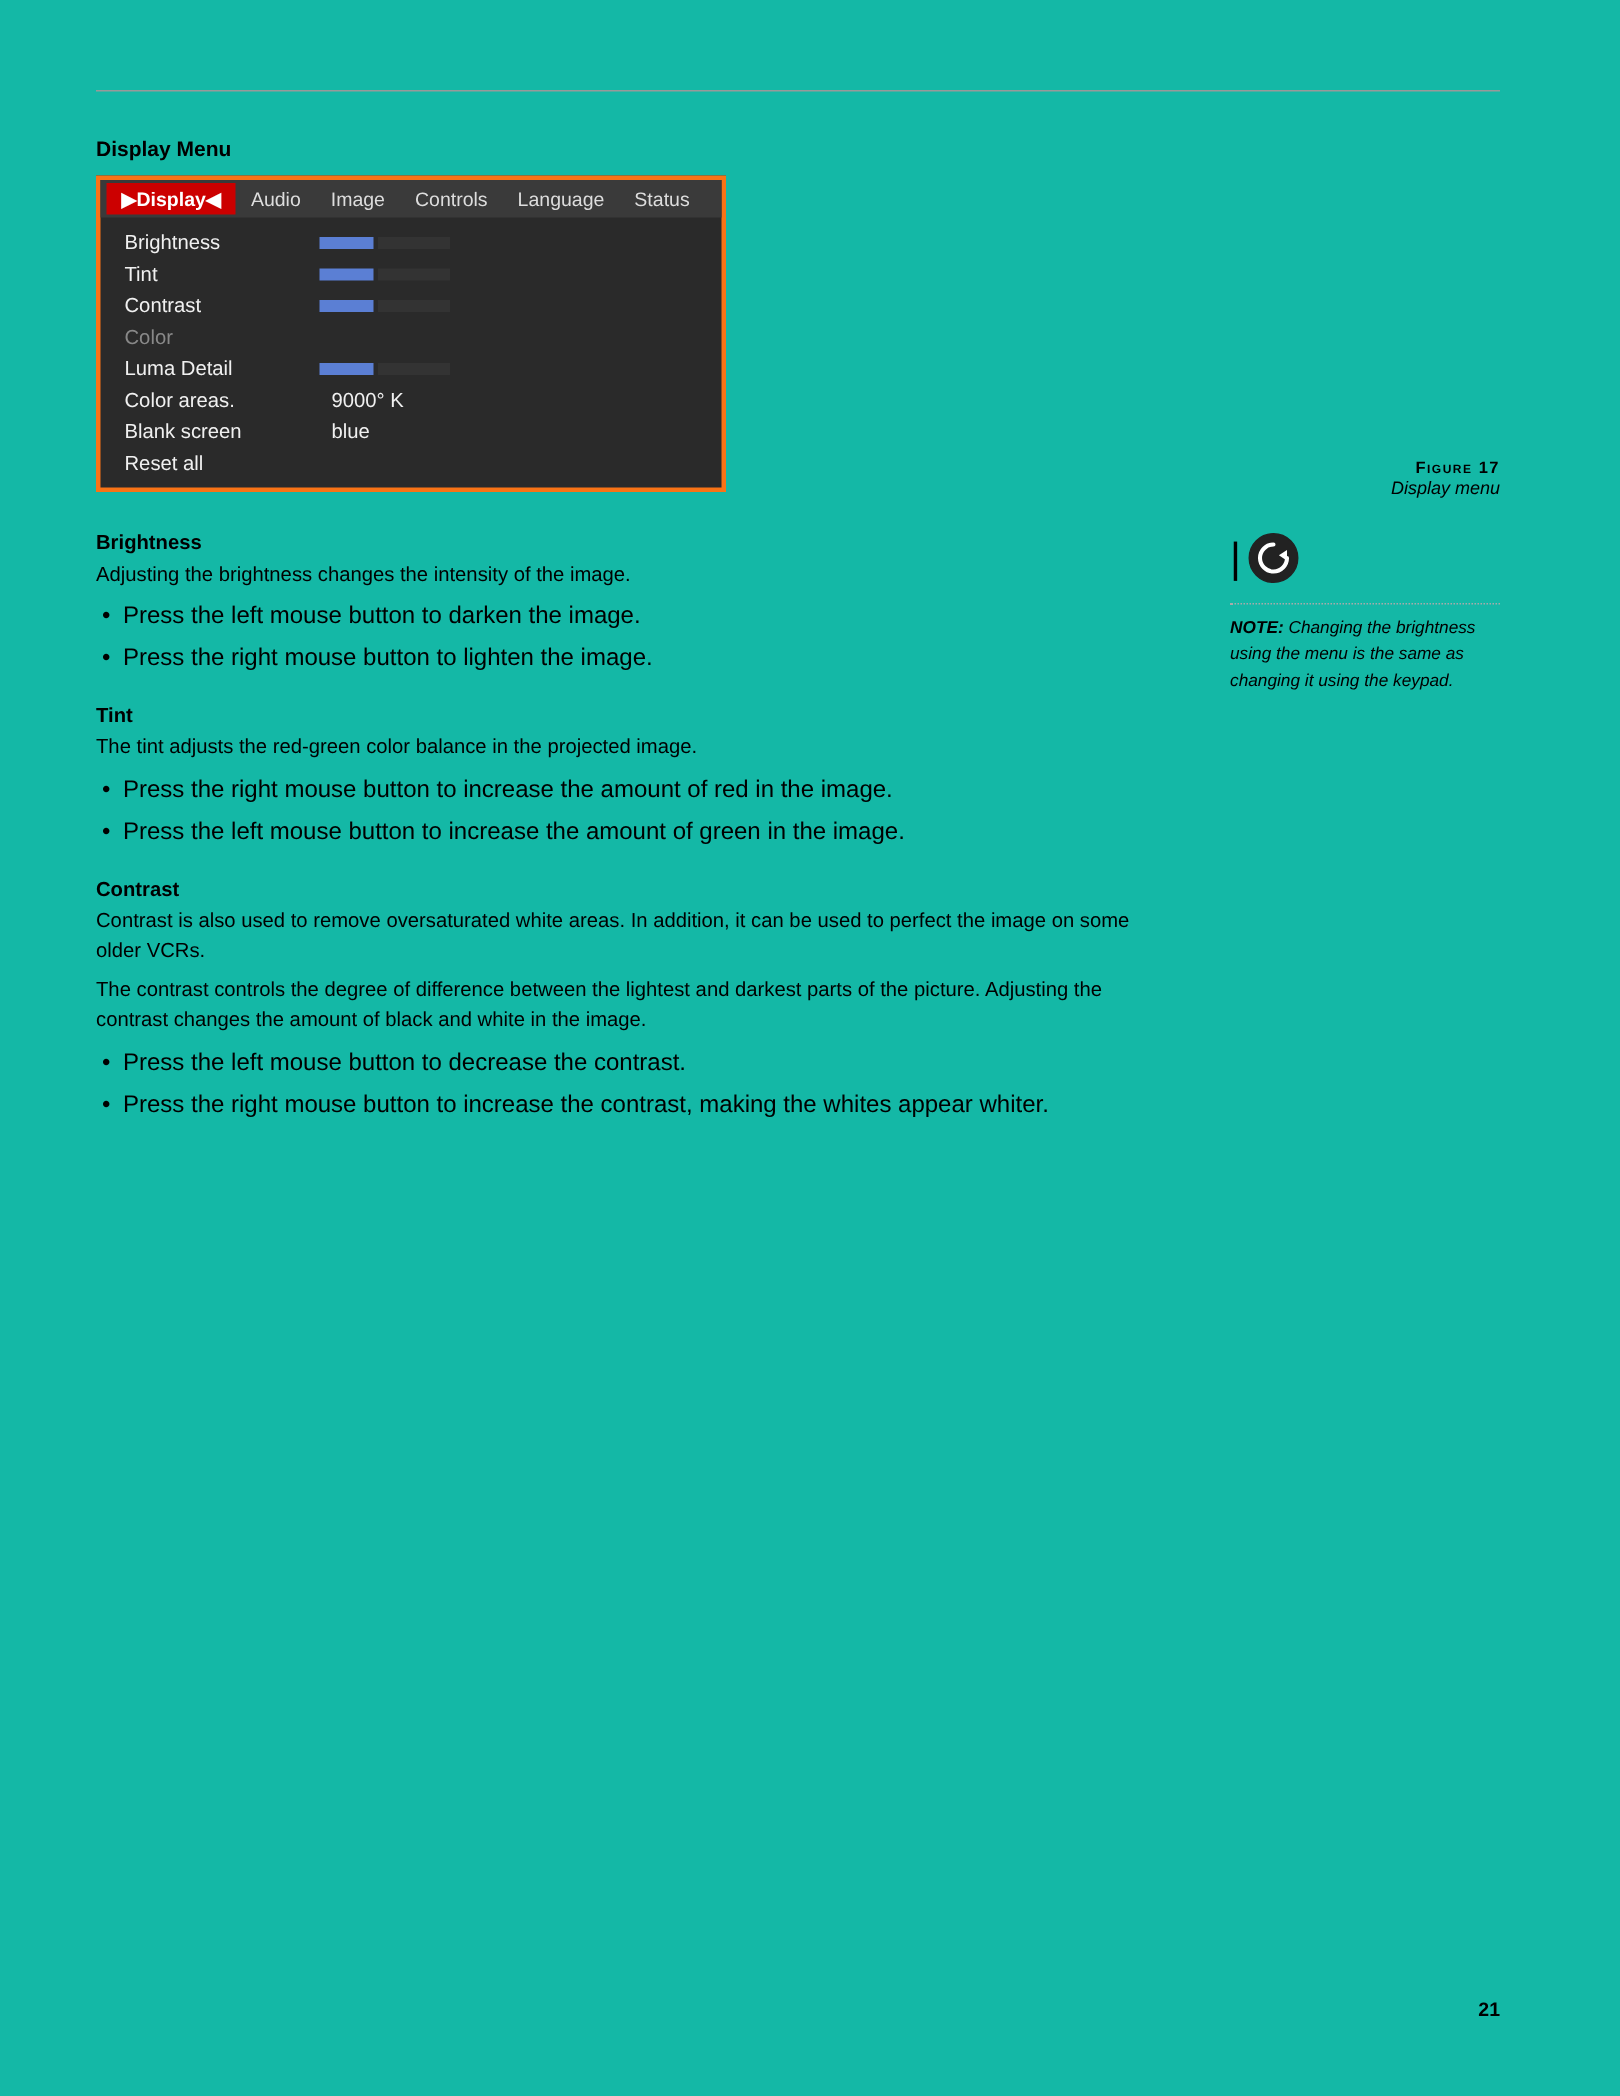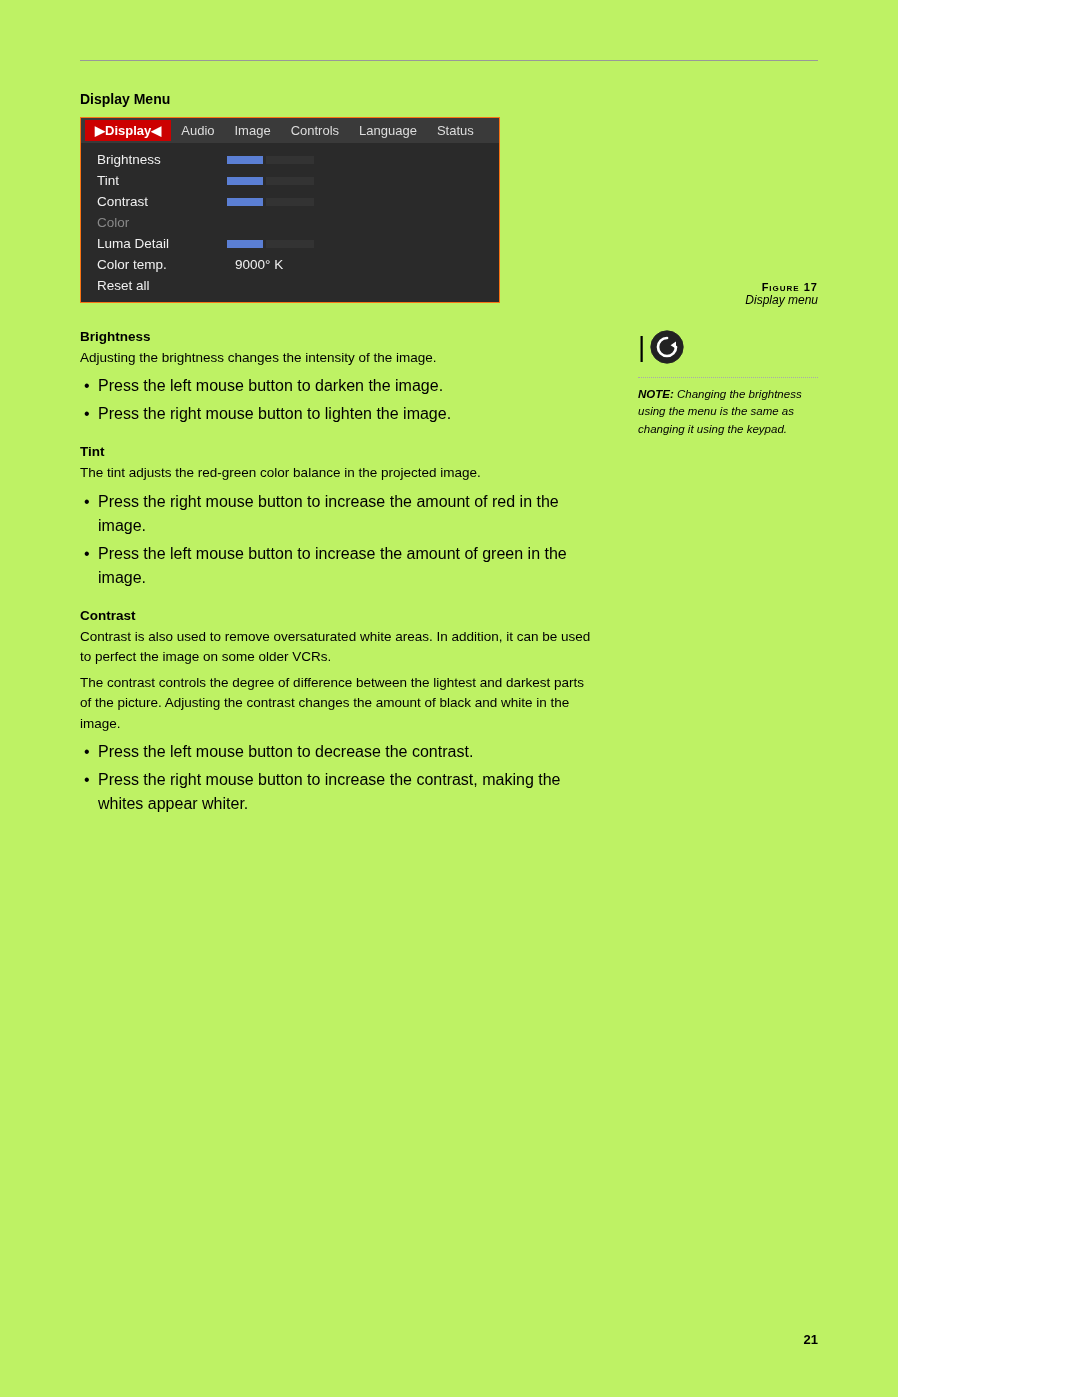--- a/index.html
+++ b/index.html
@@ -7,42 +7,42 @@
       font-family: Arial, Helvetica, sans-serif;
       font-size: 14px;
       background: #ffffff;
       color: #000000;
       width: 1080px;
       min-height: 1397px;
       position: relative;
     }
 
     .page-container {
-      width: 898px;
+      width: 1080px;
       min-height: 1397px;
-      background: #bef264;
-      padding: 60px 80px 60px 80px;
+      background: #14b8a6;
+      padding: 60px 80px 60px 64px;
       position: relative;
     }
 
     .top-rule {
       border-top: 1px solid #999;
       margin-bottom: 30px;
     }
 
     .section-heading {
       font-weight: bold;
       font-size: 14px;
       margin-bottom: 10px;
     }
 
     
     .display-menu-ui {
       width: 420px;
-      border: 1px solid #f97316;
+      border: 3px solid #f97316;
       background: #2a2a2a;
       margin-bottom: 6px;
     }
 
     .menu-tabs {
       display: flex;
       background: #3a3a3a;
       align-items: center;
       padding: 2px 4px;
     }
@@ -291,24 +291,28 @@
 
           <div class="menu-row">
             <span class="menu-row-label">Luma Detail</span>
             <span class="menu-row-bar">
               <span class="bar-blue"></span>
               <span class="bar-dark"></span>
             </span>
           </div>
 
           <div class="menu-row">
-            <span class="menu-row-label">Color temp.</span>
+            <span class="menu-row-label">Color areas.</span>
             <span class="menu-row-value">9000° K</span>
           </div>
 
+          <div class="menu-row">
+            <span class="menu-row-label">Blank screen</span>
+            <span class="menu-row-value">blue</span>
+          </div>
 
           <div class="menu-row">
             <span class="menu-row-label">Reset all</span>
           </div>
         </div>
       </div>
     </div>
 
     <div style="text-align:right; margin-top: auto; align-self: flex-end; margin-left: auto;">
       <div class="figure-caption-block">

